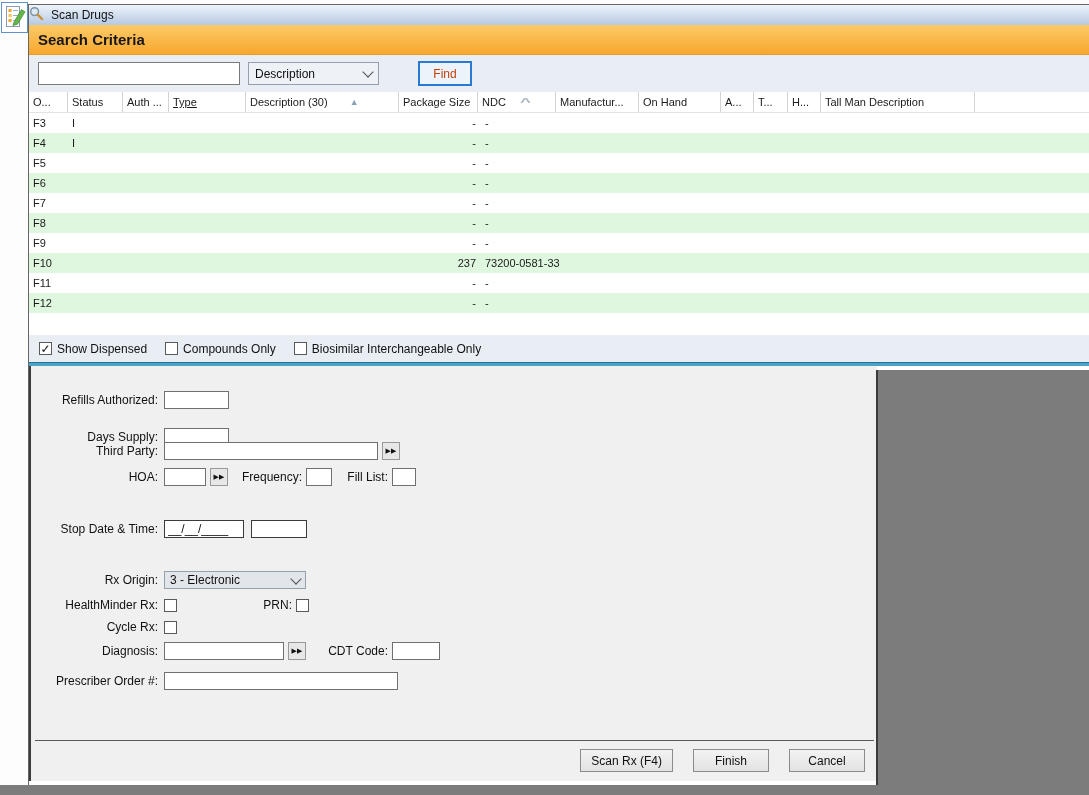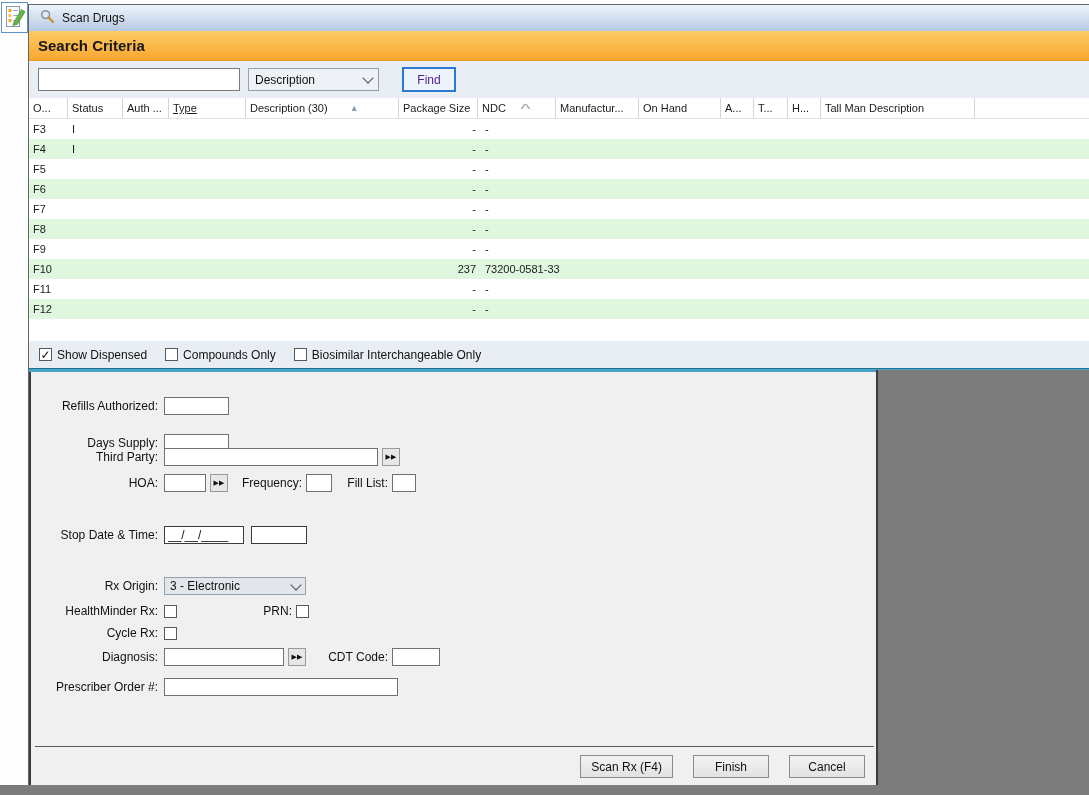--- a/index.html
+++ b/index.html
@@ -7,38 +7,38 @@
   #canvas{position:relative;width:1089px;height:795px;overflow:hidden;background:#7d7d7d;}
 
   #top-strip{position:absolute;left:0;top:0;width:1089px;height:5px;background:#fdfdfd;}
   #left-strip{position:absolute;left:0;top:0;width:28px;height:785px;background:#fdfdfd;}
   #launcher{position:absolute;left:1px;top:2px;width:27px;height:31px;background:#fff;
     border:1px solid #5e92c8;box-sizing:border-box;padding:1px 0 0 2px;cursor:pointer;}
 
   #dialog{position:absolute;left:28px;top:4px;width:1061px;height:782px;
     border-top:1px solid #666;border-left:1px solid #666;box-sizing:border-box;background:#fff;}
 
-  .titlebar{height:26px;background:linear-gradient(#eef4fb,#b6c9e2);display:flex;align-items:center;
-    padding-left:11px;border-top-left-radius:3px;}
+  .titlebar{height:20px;background:linear-gradient(#eef4fb,#b6c9e2);display:flex;align-items:center;
+    border-top-left-radius:3px;}
   .titlebar .ttl{font-size:12px;color:#111;margin-left:7px;}
 
   .band{height:30px;background:linear-gradient(#fccb67,#f8a72e);display:flex;align-items:center;
     padding-left:9px;border-bottom:1px solid #e89b25;box-sizing:border-box;}
   .band .btxt{font-size:15px;font-weight:bold;color:#16161c;}
 
   .searchrow{height:37px;background:#e9eef5;position:relative;}
   #search-input{position:absolute;left:9px;top:7px;width:202px;height:23px;border:1px solid #7a7a7a;
     background:#fff;box-sizing:border-box;font:12px "Liberation Sans",sans-serif;padding:0 4px;}
   .combo{background:#eef1f5;border:1px solid #94a0ad;box-sizing:border-box;display:flex;
     align-items:center;padding:0 6px;font-size:12px;color:#111;}
   #search-type{position:absolute;left:219px;top:7px;width:131px;height:23px;}
   .chev{width:7px;height:7px;border-right:1.5px solid #49525c;border-bottom:1.5px solid #49525c;
     transform:rotate(45deg);margin-left:auto;margin-top:-3px;flex:none;}
-  #find-btn{position:absolute;left:373px;top:6px;width:54px;height:25px;background:#edf3fb;
-    border:2px solid #2a7ad4;font:12px "Liberation Sans",sans-serif;color:#4c1d95;padding:0;cursor:pointer;}
+  #find-btn{position:absolute;left:389px;top:6px;width:54px;height:25px;background:#edf3fb;
+    border:2px solid #2a7ad4;font:12px "Liberation Sans",sans-serif;color:#c2410c;padding:0;cursor:pointer;}
 
   .gridhead{height:21px;display:flex;background:#fff;border-bottom:1px solid #e3e3e3;box-sizing:border-box;}
   .hcell{font-size:11px;color:#1a1a1a;padding:4px 0 0 4px;border-right:1px solid #d4d4d4;
     box-sizing:border-box;white-space:nowrap;overflow:hidden;display:flex;flex:none;}
   .hcell:last-child{border-right:none;flex:1;}
   .sorticon{color:#8ba0b5;font-size:9px;margin-left:22px;padding-top:1px;}
   .sorticon.light{color:#aab8c2;font-size:11px;font-weight:bold;margin-left:14px;padding-top:0;
     transform:scaleX(1.7);transform-origin:left;}
 
   .gridbody{height:200px;background:#fff;}

